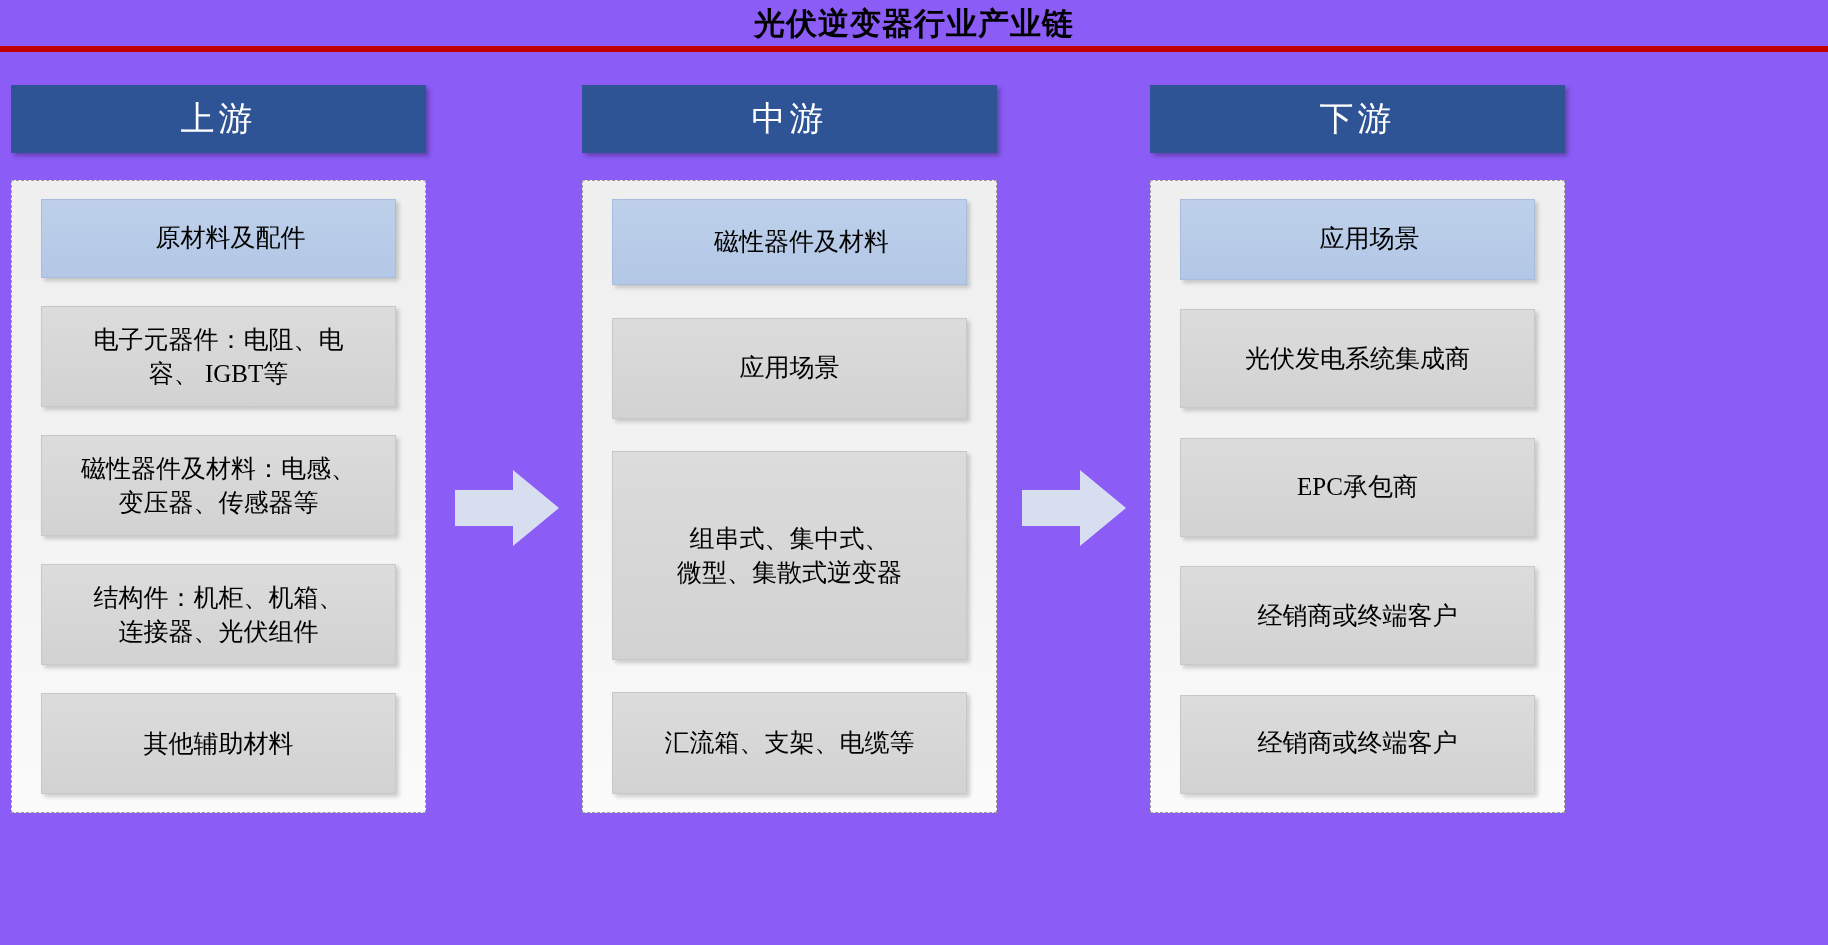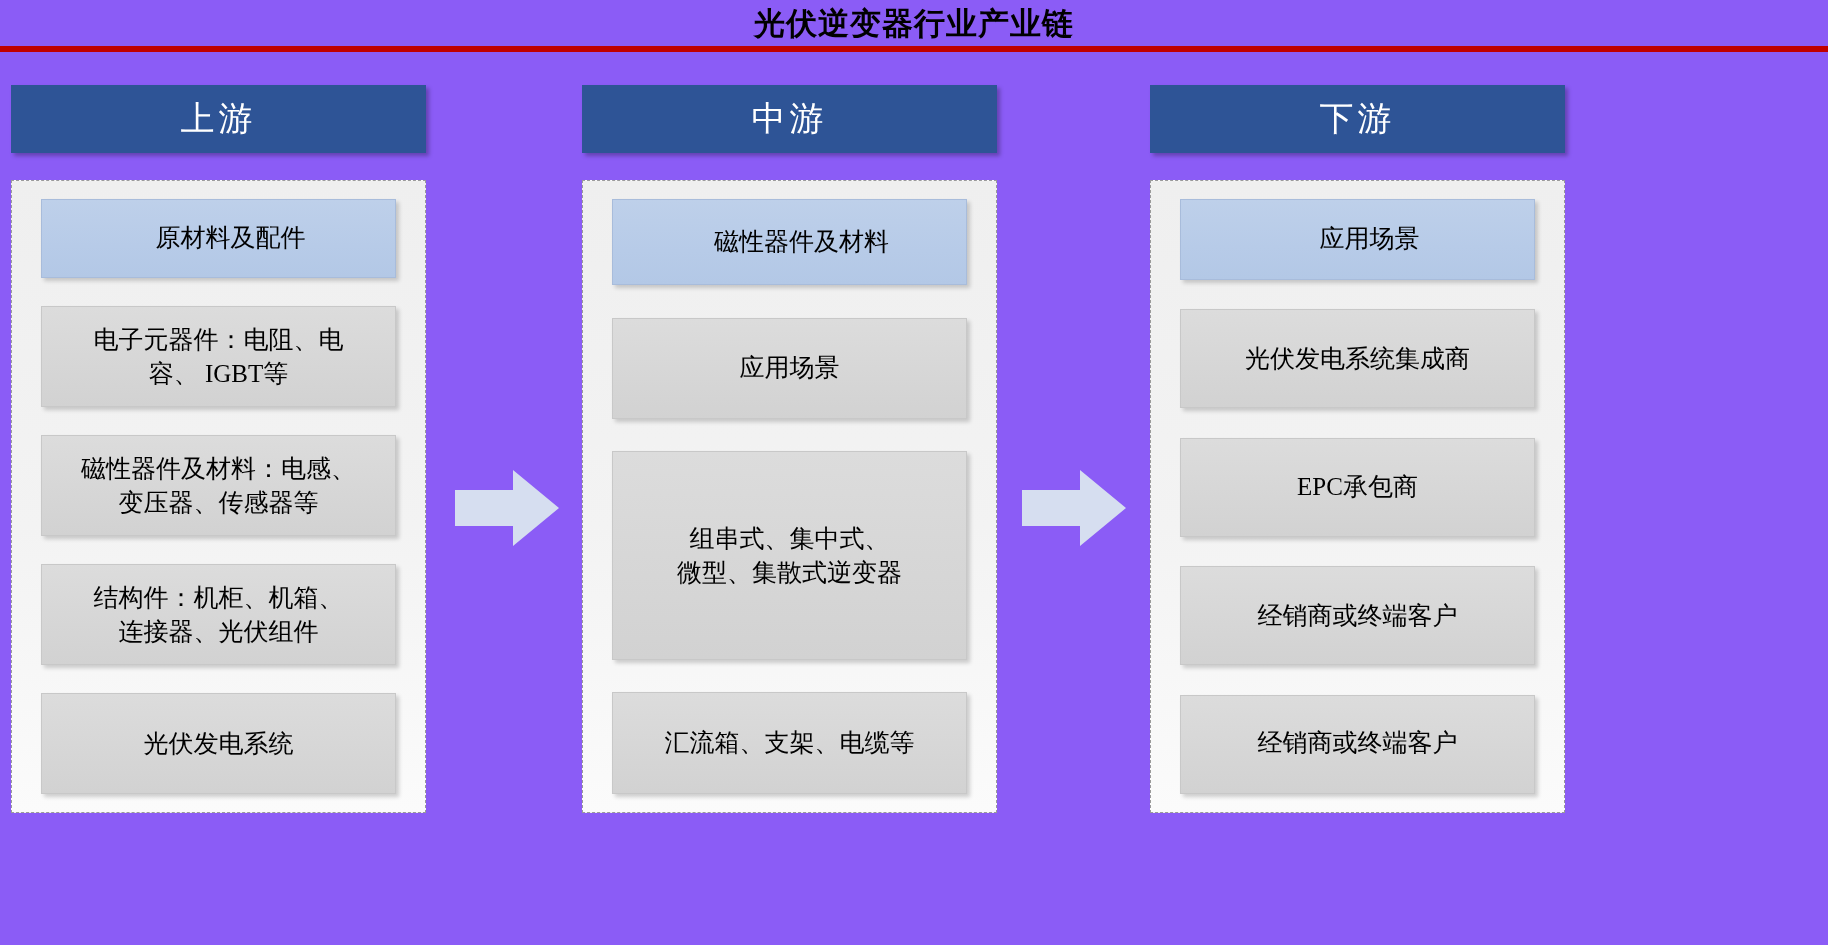--- a/index.html
+++ b/index.html
@@ -127,21 +127,21 @@
         <div style="flex: 0.42 1 0px;"></div>
         <div class="node" style="flex: 1.34 1 0px;">电子元器件：电阻、电
 容、 IGBT等</div>
         <div style="flex: 0.42 1 0px;"></div>
         <div class="node" style="flex: 1.34 1 0px;">磁性器件及材料：电感、
 变压器、传感器等</div>
         <div style="flex: 0.42 1 0px;"></div>
         <div class="node" style="flex: 1.34 1 0px;">结构件：机柜、机箱、
 连接器、光伏组件</div>
         <div style="flex: 0.42 1 0px;"></div>
-        <div class="node" style="flex: 1.34 1 0px;">光伏发电系统</div>
+        <div class="node" style="flex: 1.34 1 0px;">其他辅助材料</div>
       </div>
   </div>
 
   <div class="arrow arrow-1">
     <svg width="104" height="76" viewBox="0 0 104 76" aria-hidden="true">
       <polygon points="0,20 58,20 58,0 104,38 58,76 58,56 0,56" fill="#D6DEF0"></polygon>
     </svg>
   </div>
 
   <div class="column col-mid">

